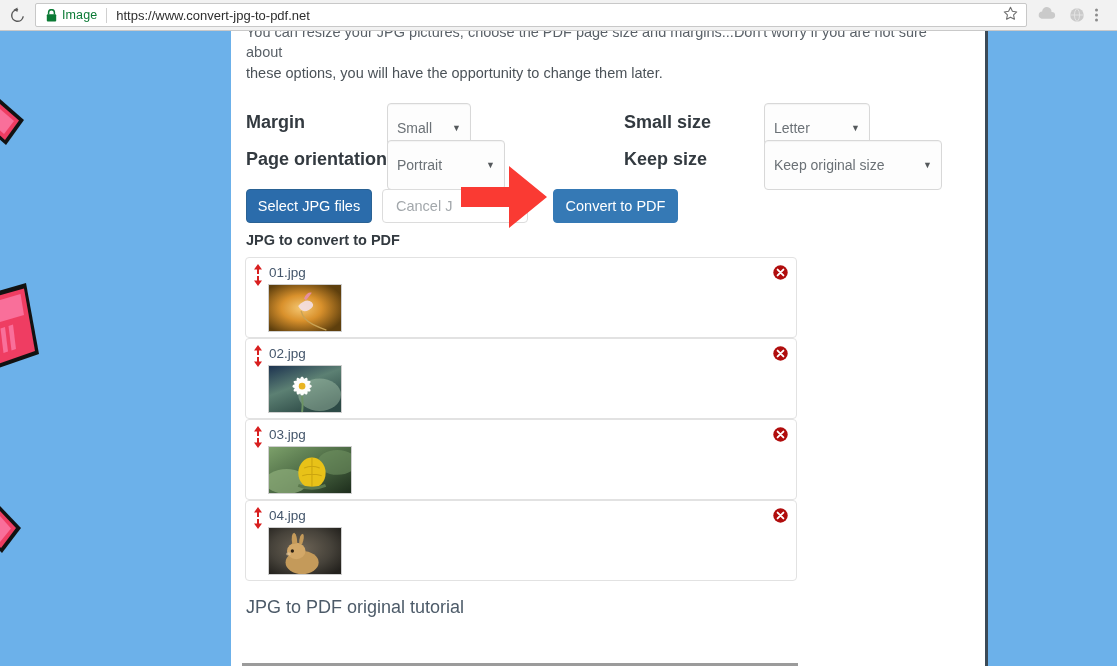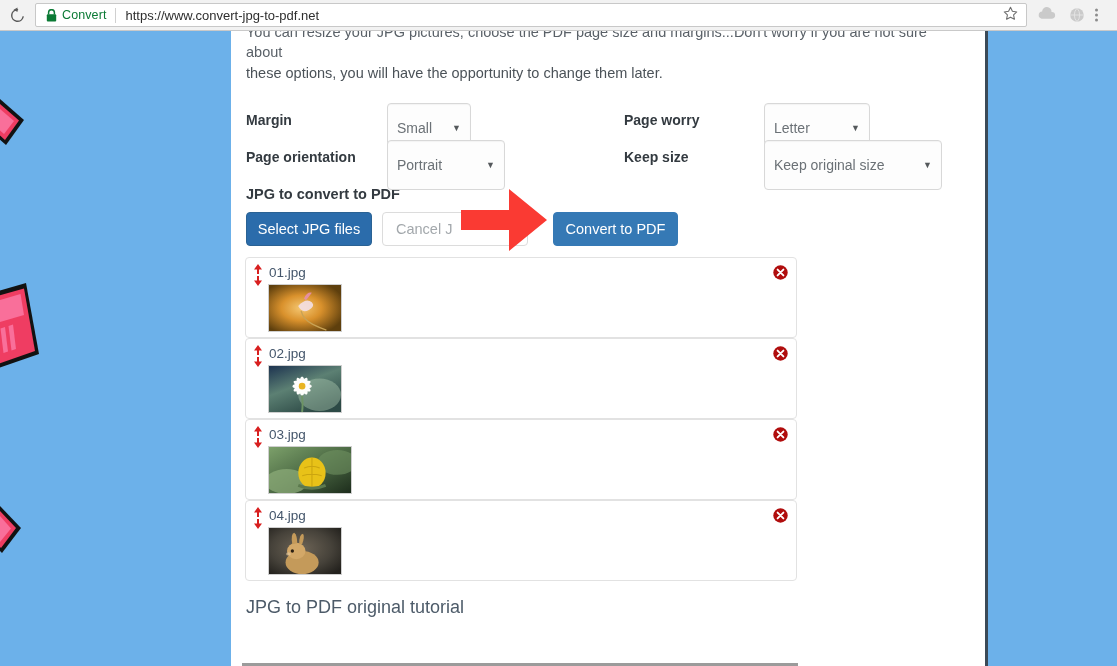--- a/index.html
+++ b/index.html
@@ -165,21 +165,21 @@
   }
 
   
   #options-grid {
     margin-top: 20px;
     position: relative;
     height: 76px;
   }
   .opt-label {
     position: absolute;
-    font-size: 14px;
+    font-size: 18px;
     font-weight: bold;
     color: #333a40;
     text-align: right;
   }
   .opt-select {
     position: absolute;
     height: 50px;
     background: #fdfdfd;
     border: 1px solid #d8d8d8;
     border-radius: 4px;
@@ -353,21 +353,21 @@
     </svg>
   </div>
 
   <div id="omnibox">
     <span id="lock-icon">
       <svg width="11" height="13" viewBox="0 0 11 13">
         <path d="M2.6 5.4 V3.6 a2.9 2.9 0 0 1 5.8 0 V5.4" stroke="#0b7a35" stroke-width="1.5" fill="none"></path>
         <rect x="0.8" y="5.3" width="9.4" height="7.1" rx="1" fill="#0b7a35"></rect>
       </svg>
     </span>
-    <span id="secure-label">Convert</span>
+    <span id="secure-label">Image</span>
     <span id="omnibox-divider"></span>
     <span id="url-text">https://www.convert-jpg-to-pdf.net</span>
     <span id="star-icon">
       <svg width="15" height="15" viewBox="0 0 18 18">
         <path d="M9 1.6 L11.3 6.4 L16.5 7.1 L12.7 10.7 L13.7 15.9 L9 13.4 L4.3 15.9 L5.3 10.7 L1.5 7.1 L6.7 6.4 Z" fill="none" stroke="#6e6e6e" stroke-width="1.3" stroke-linejoin="round"></path>
       </svg>
     </span>
   </div>
 
   <div class="ext-icon">
@@ -435,46 +435,46 @@
           <span class="sel-value">Small</span>
           <span class="sel-caret">▼</span>
         </div>
 
         <span class="opt-label" id="label-orient">Page orientation</span>
         <div class="opt-select" id="select-orient">
           <span class="sel-value">Portrait</span>
           <span class="sel-caret">▼</span>
         </div>
 
-        <span class="opt-label" id="label-pagesize">Page worry</span>
+        <span class="opt-label" id="label-pagesize">Small size</span>
         <div class="opt-select" id="select-pagesize">
           <span class="sel-value">Letter</span>
           <span class="sel-caret">▼</span>
         </div>
 
         <span class="opt-label" id="label-imagesize">Keep size</span>
         <div class="opt-select" id="select-imagesize">
           <span class="sel-value">Keep original size</span>
           <span class="sel-caret">▼</span>
         </div>
       </div>
 
-      <div id="upload-heading">JPG to convert to PDF</div>
-
       <div id="button-row">
         <div class="btn" id="btn-select">Select JPG files</div>
         <div class="btn" id="btn-cancel">Cancel J</div>
         <div class="btn" id="btn-convert">Convert to PDF</div>
 
         <div id="red-arrow">
           <svg width="86" height="62" viewBox="0 0 86 62">
             <path d="M0 21 L48 21 L48 0 L86 31 L48 62 L48 41 L0 41 Z" fill="#fa3a33"></path>
           </svg>
         </div>
       </div>
+
+      <div id="upload-heading">JPG to convert to PDF</div>
 
       <div id="file-list">
 
         <div class="file-item">
           <div class="file-head">
             <span class="reorder-arrows">
               <svg width="14" height="22" viewBox="0 0 14 22">
                 <path d="M7 0 L11 5.5 L8 5.5 L8 10 L6 10 L6 5.5 L3 5.5 Z" fill="#d81f1f"></path>
                 <path d="M7 22 L3 16.5 L6 16.5 L6 12 L8 12 L8 16.5 L11 16.5 Z" fill="#d81f1f"></path>
               </svg>

